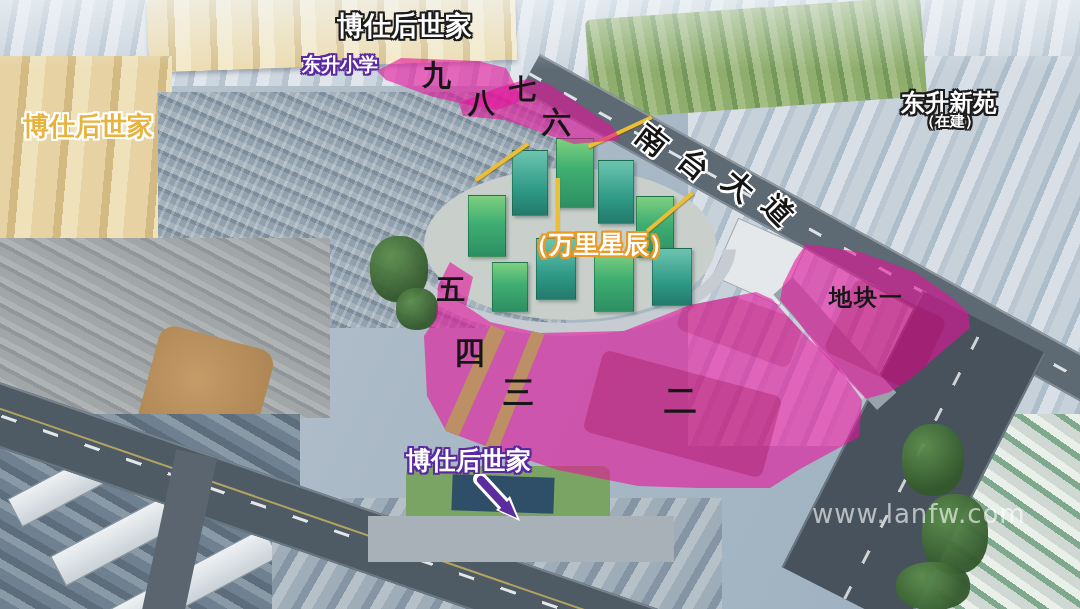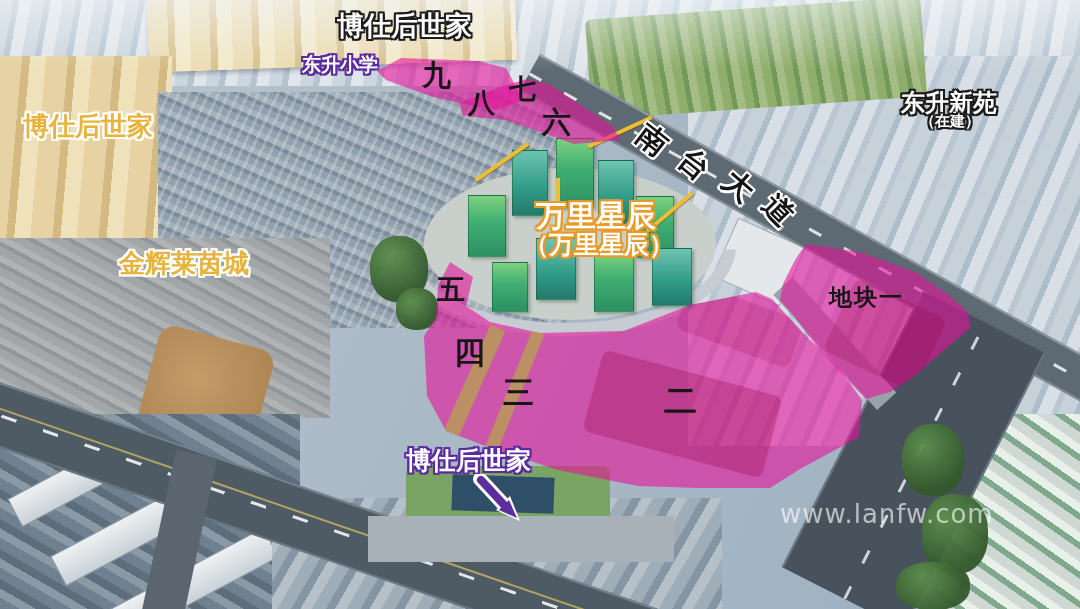--- a/index.html
+++ b/index.html
@@ -163,21 +163,21 @@
   #rc-0{left:637px;top:120px;transform:rotate(38deg);}
   #rc-1{left:679px;top:144px;transform:rotate(39deg);}
   #rc-2{left:723px;top:166px;transform:rotate(41deg);}
   #rc-3{left:763px;top:190px;transform:rotate(45deg);}
 
   #wm{left:778px;top:436px;font-size:54px;font-weight:700;letter-spacing:2px;white-space:nowrap;}
   .wm-first{color:var(--watermark-blue);position:static;
     text-shadow:-2px -2px 0 rgba(255,255,255,.9),2px -2px 0 rgba(255,255,255,.9),-2px 2px 0 rgba(255,255,255,.9),2px 2px 0 rgba(255,255,255,.9);}
   .wm-rest{color:rgba(255,255,255,.30);position:static;
     text-shadow:-2px -2px 0 rgba(255,255,255,.75),2px -2px 0 rgba(255,255,255,.75),-2px 2px 0 rgba(255,255,255,.75),2px 2px 0 rgba(255,255,255,.75);}
-  #wm-url{left:780px;top:499px;font-size:26px;color:rgba(255,255,255,.62);letter-spacing:1px;font-weight:400;}
+  #wm-url{left:812px;top:499px;font-size:26px;color:rgba(255,255,255,.62);letter-spacing:1px;font-weight:400;}
 </style>
 </head>
 <body>
 
 <div class="stage">
 
   <div class="base"></div>
   <div class="top-city"></div>
   <div class="cream-row"></div>
   <div class="left-cream"></div>
@@ -235,22 +235,20 @@
     <div class="patch p1"></div>
     <div class="patch p2"></div>
   </div>
   <div class="parcel parcel-one">
     <div class="patch p3"></div>
   </div>
 
   <div class="lb white tsb" id="lm-nantai16fu">博仕后世家</div>
   <div class="lb white tsp" id="lm-dongsheng">东升小学</div>
   <div class="lb gold tsw" id="lm-boshihou">博仕后世家</div>
-  <div class="lb gold tsw" id="lm-jinhui">金辉莱茵城</div>
-  <div class="lb white tso" id="lm-wanli">万里星辰</div>
   <div class="lb white tso" id="lm-wanli-sub">（万里星辰）</div>
   <div class="lb white tsb" id="lm-rongnan">东升新苑</div>
   <div class="lb white tsb" id="lm-rongnan-sub">（在建）</div>
 
   <span class="rc" id="rc-0">南</span>
   <span class="rc" id="rc-1">台</span>
   <span class="rc" id="rc-2">大</span>
   <span class="rc" id="rc-3">道</span>
 
 

